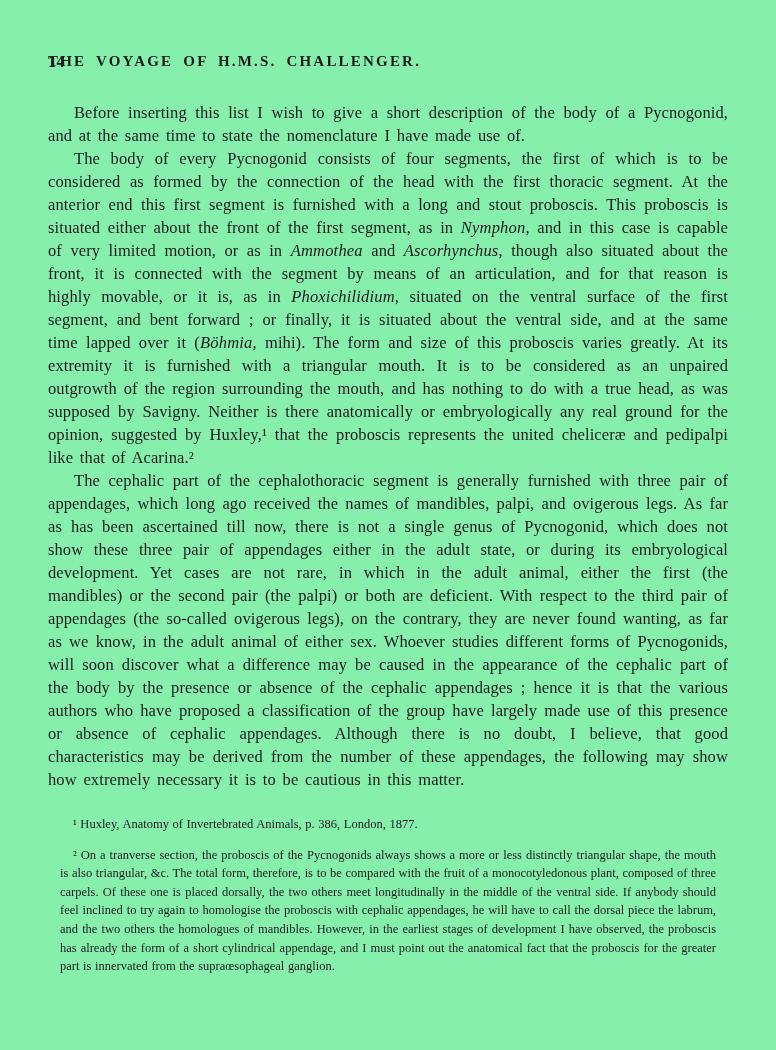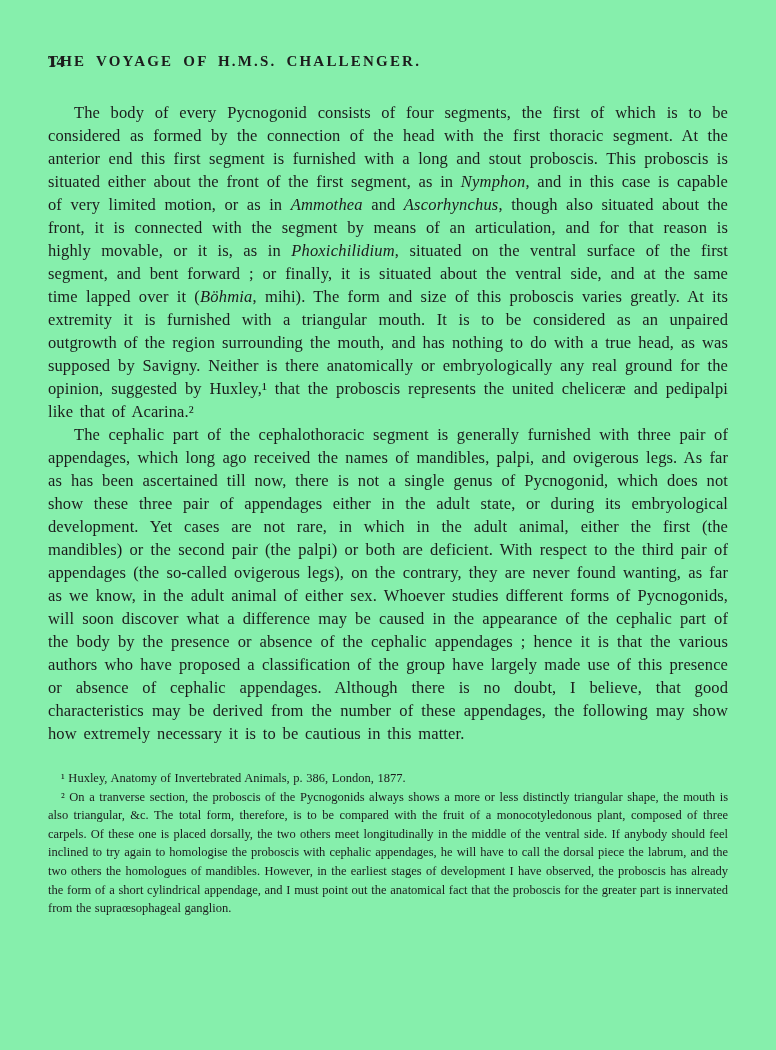--- a/index.html
+++ b/index.html
@@ -50,39 +50,40 @@
     letter-spacing: 0.1px;
   }
   .body-text p.para i {
     letter-spacing: 0.2px;
     margin-top: 48px;
   }
   .footnotes {
     margin-top: 24px;
   }
   .footnotes p.footnote {
-    margin: 0;
+    margin: 12px;
     text-align: justify;
     text-indent: 13px;
     font-size: 12.5px;
     line-height: 18.6px;
     word-spacing: 0.5px;
   }
 </style>
 </head>
 <body>
 
 <div class="page">
 
   <header class="running-head">
     <span class="page-num">14</span>
     <span class="running-title">THE VOYAGE OF H.M.S. CHALLENGER.</span>
   </header>
 
   <main class="body-text">
+    <p class="para"><span>Before inserting this list I wish to give a short description of the body of a Pycnogonid, and at the same time to state the nomenclature I have made use of.</span></p>
     <p class="para"><span>The body of every Pycnogonid consists of four segments, the first of which is to be considered as formed by the connection of the head with the first thoracic segment. At the anterior end this first segment is furnished with a long and stout proboscis. This proboscis is situated either about the front of the first segment, as in </span><i>Nymphon</i><span>, and in this case is capable of very limited motion, or as in </span><i>Ammothea</i><span> and </span><i>Ascorhynchus</i><span>, though also situated about the front, it is connected with the segment by means of an articulation, and for that reason is highly movable, or it is, as in </span><i>Phoxichilidium</i><span>, situated on the ventral surface of the first segment, and bent forward ; or finally, it is situated about the ventral side, and at the same time lapped over it (</span><i>Böhmia</i><span>, mihi). The form and size of this proboscis varies greatly. At its extremity it is furnished with a triangular mouth. It is to be considered as an unpaired outgrowth of the region surrounding the mouth, and has nothing to do with a true head, as was supposed by Savigny. Neither is there anatomically or embryologically any real ground for the opinion, suggested by Huxley,¹ that the proboscis represents the united cheliceræ and pedipalpi like that of Acarina.²</span></p>
     <p class="para"><span>The cephalic part of the cephalothoracic segment is generally furnished with three pair of appendages, which long ago received the names of mandibles, palpi, and ovigerous legs. As far as has been ascertained till now, there is not a single genus of Pycnogonid, which does not show these three pair of appendages either in the adult state, or during its embryological development. Yet cases are not rare, in which in the adult animal, either the first (the mandibles) or the second pair (the palpi) or both are deficient. With respect to the third pair of appendages (the so-called ovigerous legs), on the contrary, they are never found wanting, as far as we know, in the adult animal of either sex. Whoever studies different forms of Pycnogonids, will soon discover what a difference may be caused in the appearance of the cephalic part of the body by the presence or absence of the cephalic appendages ; hence it is that the various authors who have proposed a classification of the group have largely made use of this presence or absence of cephalic appendages. Although there is no doubt, I believe, that good characteristics may be derived from the number of these appendages, the following may show how extremely necessary it is to be cautious in this matter.</span></p>
   </main>
 
   <footer class="footnotes">
     <p class="footnote"><span>¹ Huxley, Anatomy of Invertebrated Animals, p. 386, London, 1877.</span></p>
     <p class="footnote"><span>² On a tranverse section, the proboscis of the Pycnogonids always shows a more or less distinctly triangular shape, the mouth is also triangular, &amp;c. The total form, therefore, is to be compared with the fruit of a monocotyledonous plant, composed of three carpels. Of these one is placed dorsally, the two others meet longitudinally in the middle of the ventral side. If anybody should feel inclined to try again to homologise the proboscis with cephalic appendages, he will have to call the dorsal piece the labrum, and the two others the homologues of mandibles. However, in the earliest stages of development I have observed, the proboscis has already the form of a short cylindrical appendage, and I must point out the anatomical fact that the proboscis for the greater part is innervated from the supraœsophageal ganglion.</span></p>
   </footer>
 
 </div>

